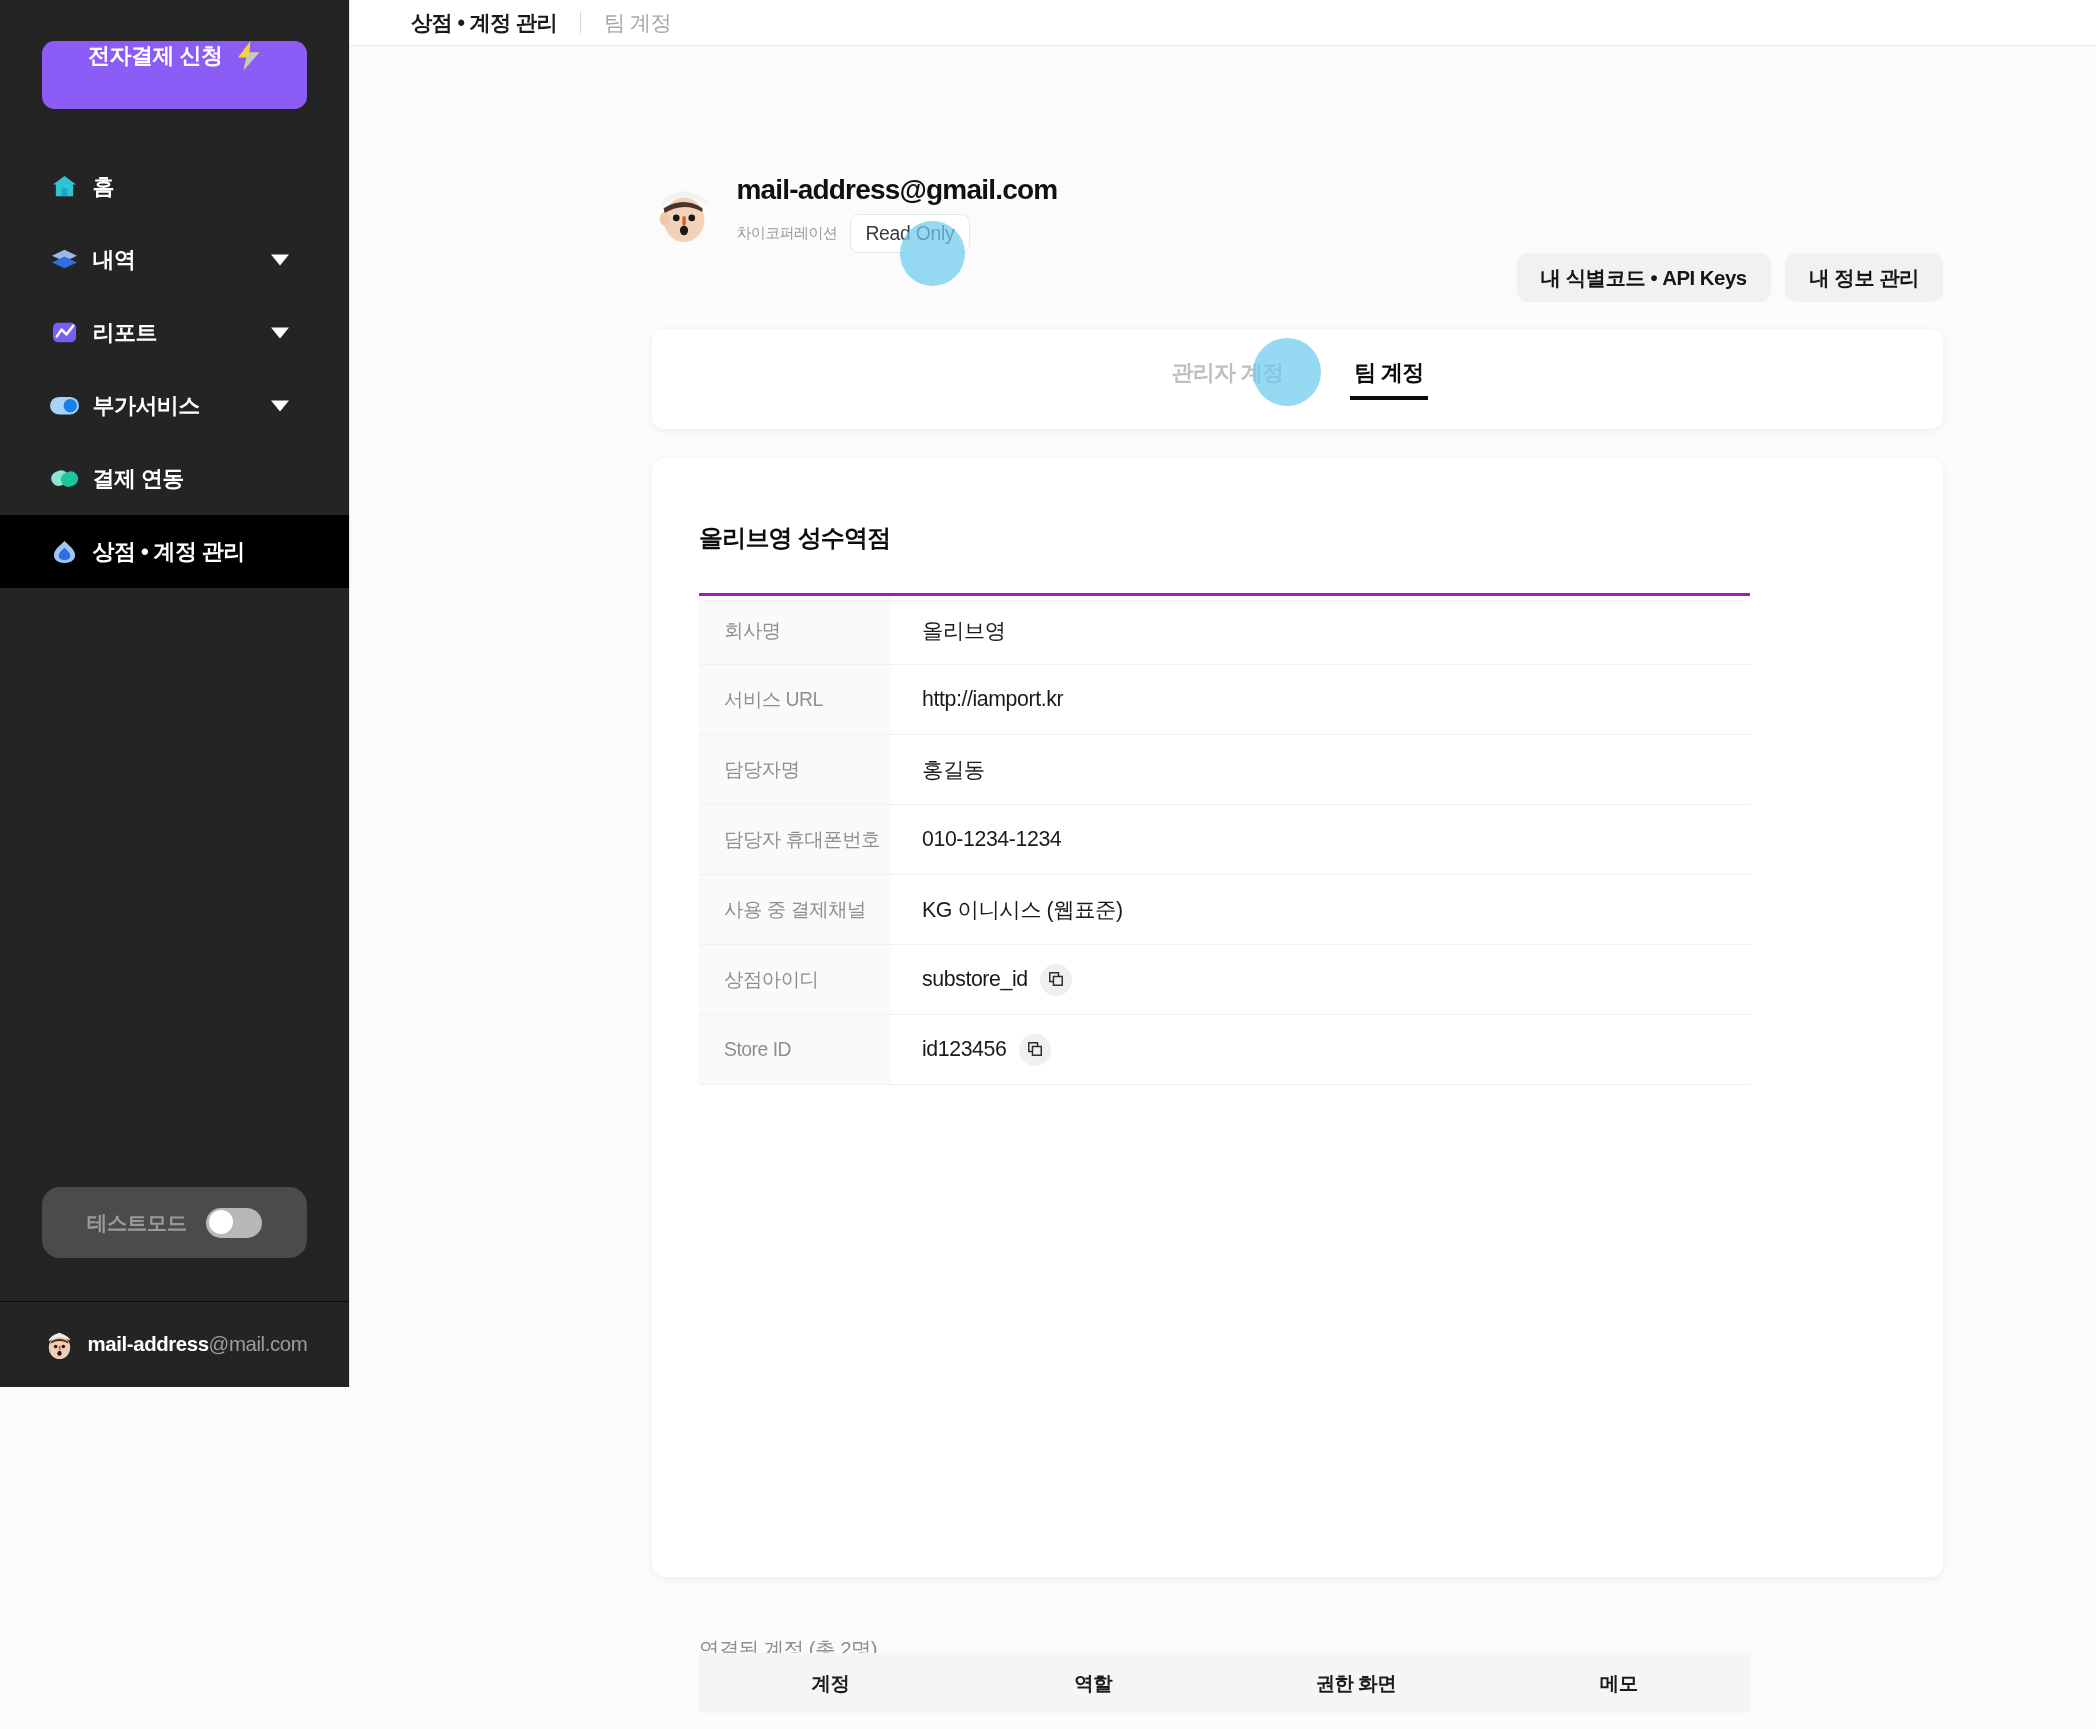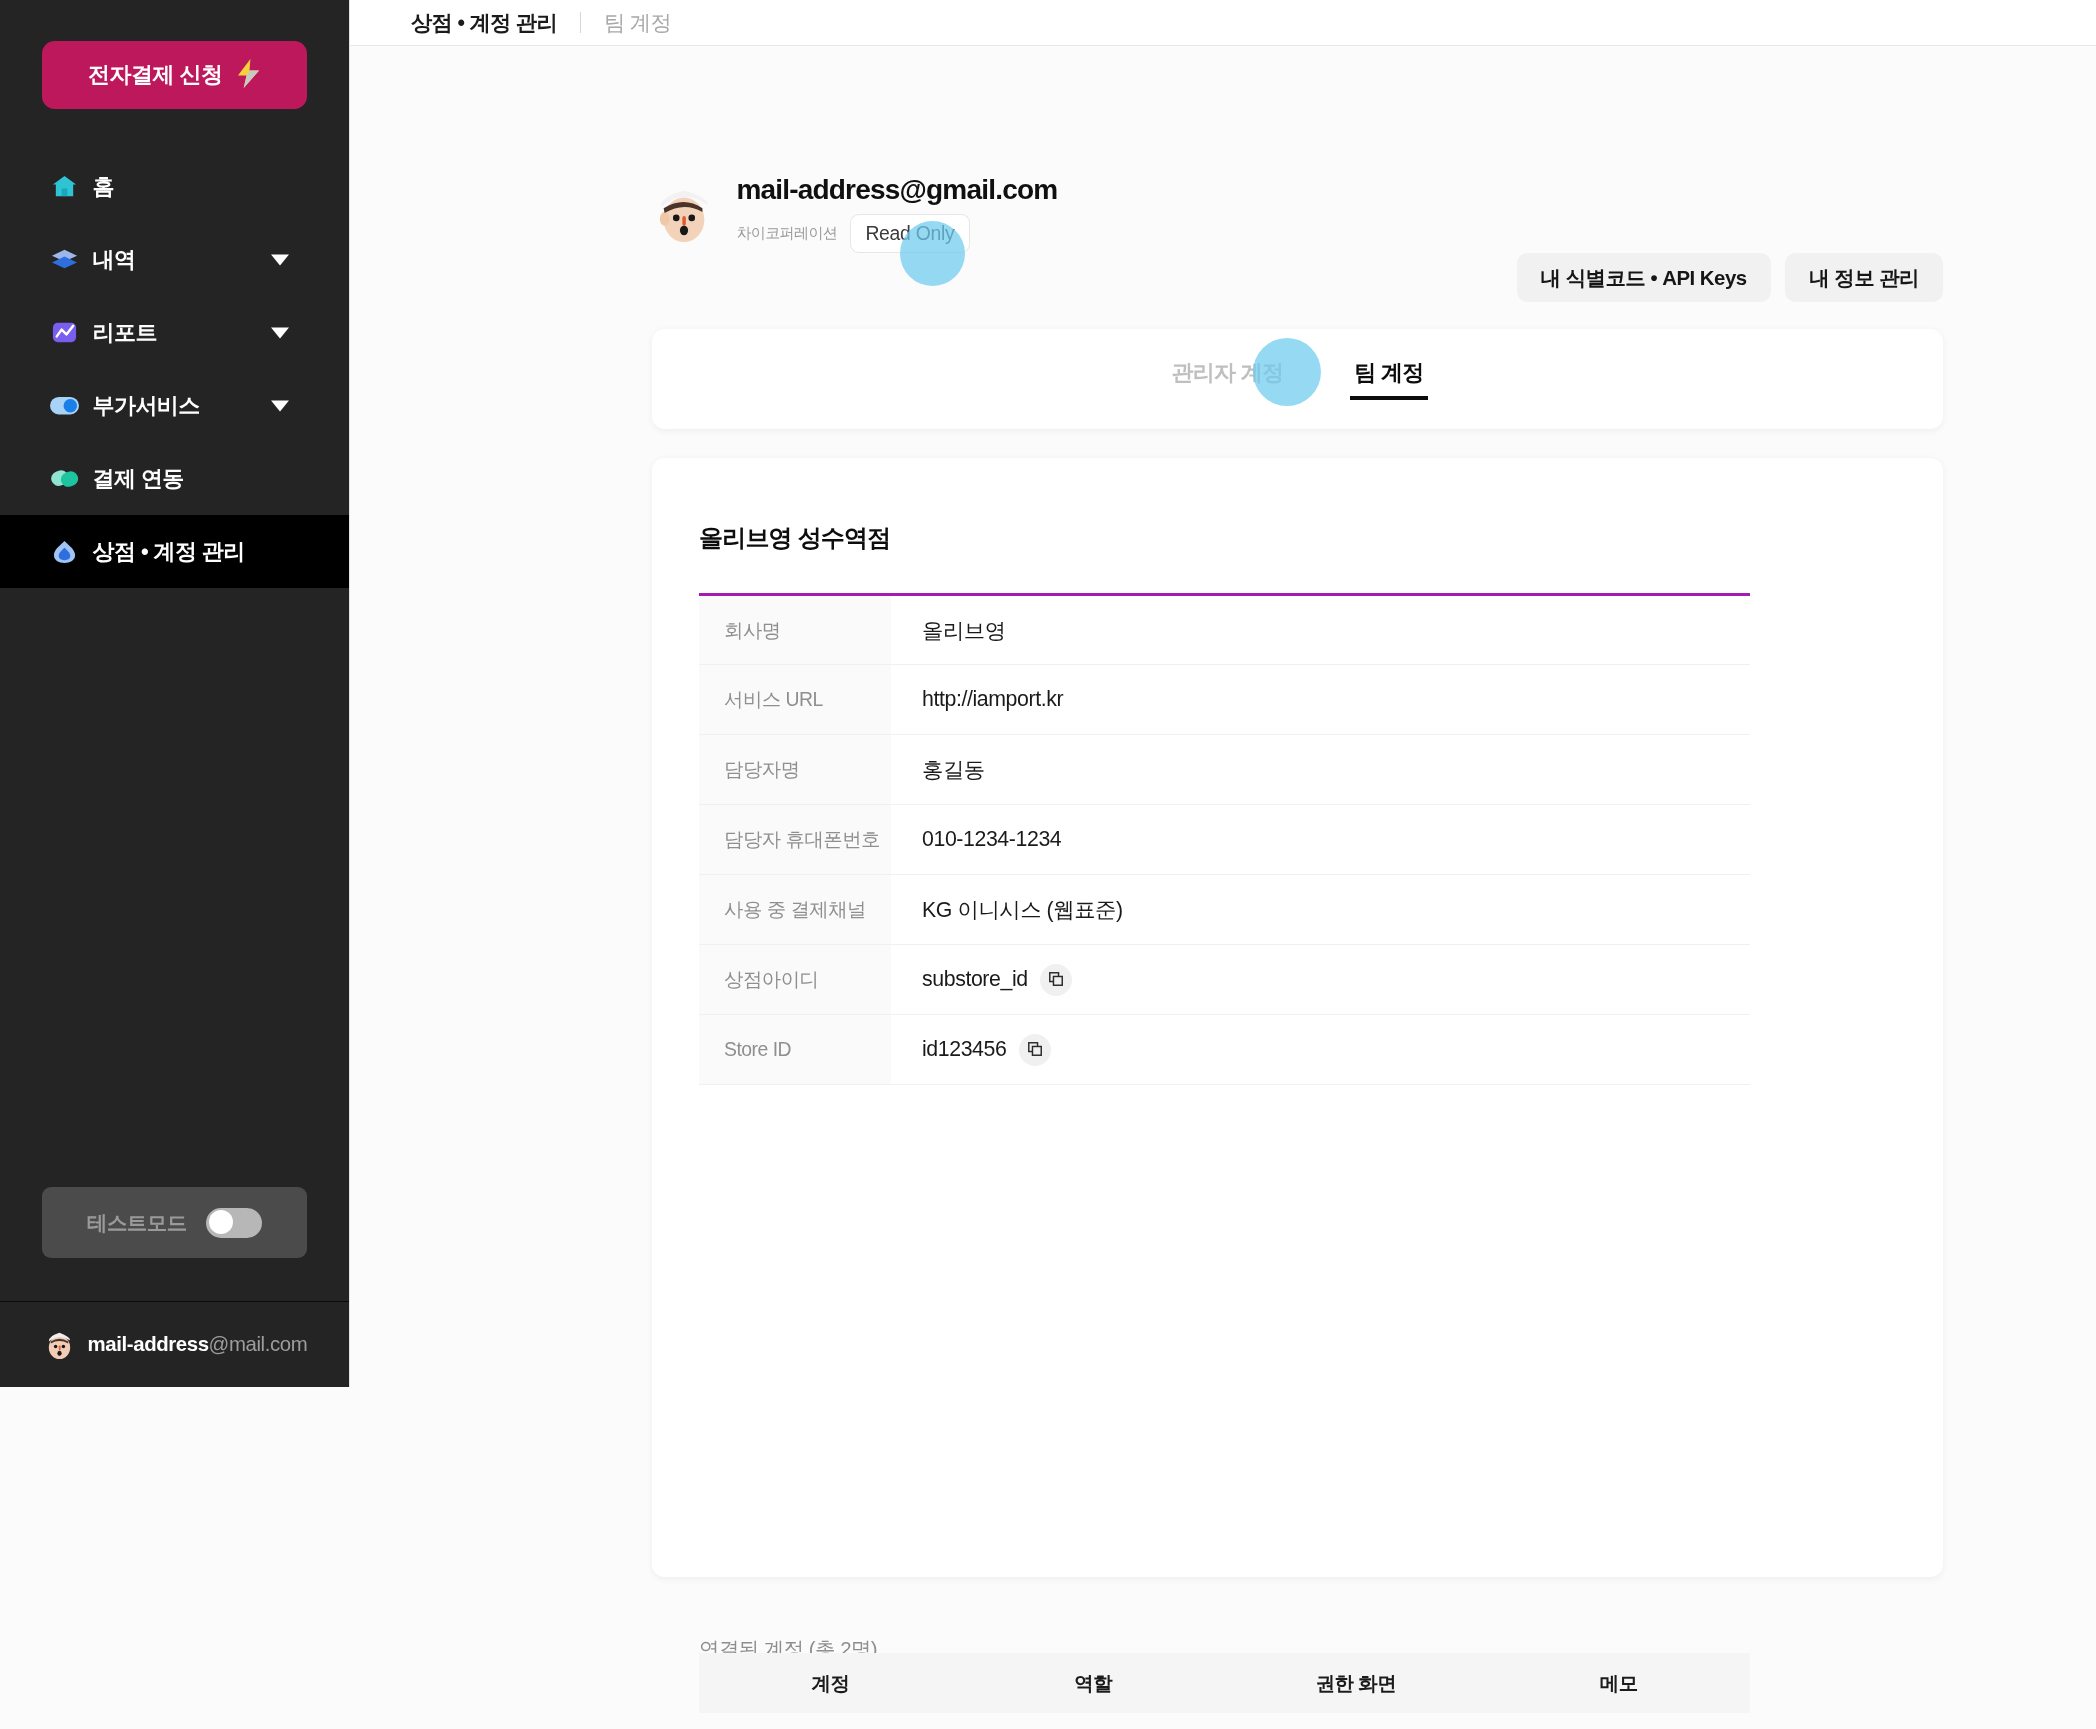--- a/index.html
+++ b/index.html
@@ -20,23 +20,23 @@
   #sidebar {
     position:absolute; left:0; top:0;
     width:350px; height:1387px;
     background:#242424;
     border-right:1px solid #e2e2e2;
     display:flex; flex-direction:column;
   }
   .apply-btn {
     margin:41px 42px 0 42px;
     height:68px;
-    background:#be185d;
+    background:#8b5cf6;
     border-radius:12.6px;
-    display:flex; align-items:center; justify-content:center;
+    display:flex; align-items:flex-start; justify-content:center;
     gap:13.6px;
     color:#ffffff;
     font-size:22px;
     font-weight:bold;
     letter-spacing:-0.5px;
     cursor:pointer;
   }
   .bolt { font-size:23px; line-height:1; }
 
   .nav { margin-top:41px; }
@@ -69,21 +69,21 @@
     border-right:9.7px solid transparent;
     border-top:11.6px solid #ffffff;
   }
 
   .sb-spacer { flex:1 1 auto; }
 
   .testmode {
     margin:0 42px 43px 42px;
     height:71px;
     background:#4b4b4b;
-    border-radius:9px;
+    border-radius:18px;
     display:flex; align-items:center; justify-content:center;
     gap:19.4px;
     cursor:pointer;
   }
   .testmode-label {
     color:#9a9a9a; font-size:20.4px; font-weight:bold;
     letter-spacing:-0.5px;
   }
   .switch {
     width:56px; height:30px;

